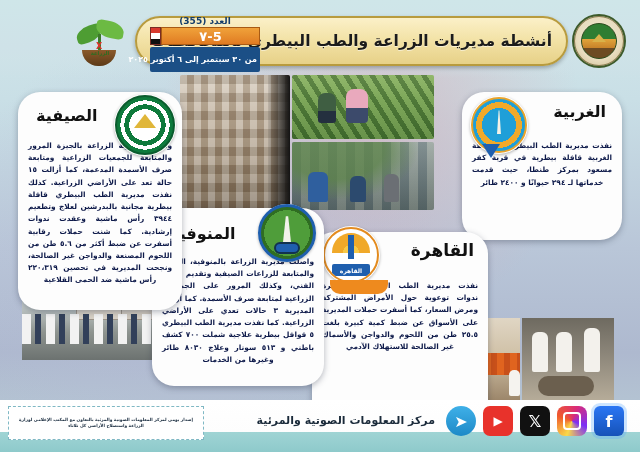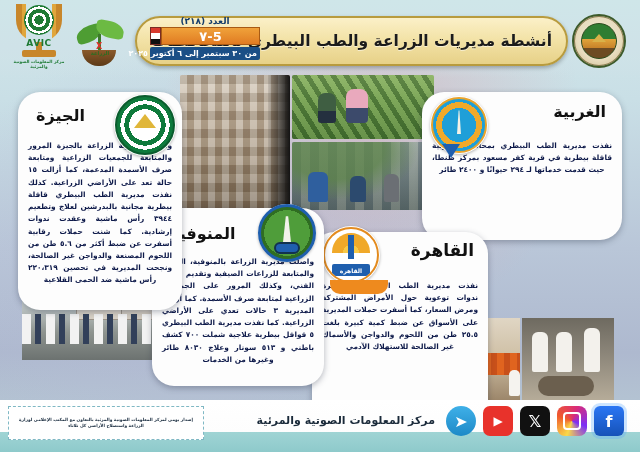--- a/index.html
+++ b/index.html
@@ -60,21 +60,21 @@
     width:9px;background:linear-gradient(180deg,#d83a2e 0 33%,#ffffff 33% 66%,#101010 66% 100%);
     border:1px solid #7a2c24;
   }
   .issue-range .nums{
     flex:1;background:linear-gradient(180deg,#f0a23a 0%,#e07b22 100%);
     border:1px solid #a85a14;color:#fff;font-weight:bold;font-size:13px;
     display:flex;align-items:center;justify-content:center;letter-spacing:1px;
   }
   .issue-date{
     margin-top:2px;background:#1b4f86;color:#fff;font-size:8px;font-weight:bold;
-    padding:2px 3px;border-radius:2px;white-space:nowrap;
+    padding:8px 3px;border-radius:2px;white-space:nowrap;
   }
   .logo-plant{position:absolute;left:68px;top:6px;width:62px;height:64px;}
   .logo-plant .pot{
     position:absolute;bottom:4px;left:14px;width:34px;height:16px;border-radius:0 0 16px 16px;
     background:linear-gradient(180deg,#8a5a2b,#5d3a17);
   }
   .logo-plant .stem{position:absolute;bottom:16px;left:30px;width:3px;height:20px;background:#3c7a2a;}
   .logo-plant .leafL{
     position:absolute;bottom:28px;left:8px;width:26px;height:16px;background:#4e9d33;
     border-radius:60% 20% 60% 20%;transform:rotate(-18deg);
@@ -211,21 +211,21 @@
     position:absolute;width:58px;height:58px;border-radius:50%;
     background:#fff;box-shadow:0 1px 3px rgba(0,0,0,.3);
     display:flex;align-items:center;justify-content:center;
   }
   .emblem .ring{
     width:52px;height:52px;border-radius:50%;
     display:flex;align-items:center;justify-content:center;
   }
 
   
-  .card-gharbia{right:18px;top:92px;width:200px;height:148px;}
+  .card-gharbia{right:18px;top:92px;width:160px;height:148px;}
   .card-gharbia .card-title{right:16px;}
   .em-gharbia{left:8px;top:4px;}
   .em-gharbia .ring{
     background:
       radial-gradient(circle,#1f9fd8 0 46%,#f0a92a 46% 62%,#1f9fd8 62% 74%,#f0a92a 74% 100%);
     border:2px solid #e9a32a;position:relative;
   }
   .em-gharbia .ring:after{
     content:"";position:absolute;left:50%;top:22%;transform:translateX(-50%);
     width:4px;height:24px;background:#f5f2e6;clip-path:polygon(40% 0,60% 0,100% 100%,0 100%);
@@ -323,46 +323,37 @@
 
     <div class="ministry-seal">
       <div class="inner"></div>
     </div>
 
     <div class="title-badge">
       <span>أنشطة مديريات الزراعة والطب البيطري بالمحافظات</span>
     </div>
 
     <div class="issue-block">
-      <div class="issue-no">العدد (٢١٨)</div>
+      <div class="issue-no">العدد (355)</div>
       <div class="issue-range">
         <div class="nums">5-٧</div>
         <div class="flag"></div>
       </div>
       <div class="issue-date">من ٣٠ سبتمبر إلى ٦ أكتوبر ٢٠٢٥</div>
     </div>
 
     <div class="logo-plant">
       <div class="leafL"></div>
       <div class="leafR"></div>
       <div class="stem"></div>
       <div class="pot"></div>
       <div class="xmark">X</div>
       <div class="txt">الزراعة</div>
     </div>
 
-    <div class="logo-avic">
-      <div class="cup">
-          <div class="waves"></div>
-        </div>
-      <div class="stem2"></div>
-      <div class="base"></div>
-      <div class="name">AVIC</div>
-      <div class="sub">مركز المعلومات الصوتية والمرئية</div>
-    </div>
   </div>
 
   <div class="photo ph-warehouse"></div>
   <div class="photo ph-farm">
     <div class="p2"></div>
       <div class="p1"></div>
   </div>
   <div class="photo ph-market">
     <div class="m1"></div>
       <div class="m2"></div>
@@ -422,21 +413,21 @@
       <div class="card-title">المنوفية</div>
     </div>
     <div class="card-body">واصلت مديرية الزراعة بالمنوفية، المرور والمتابعة للزراعات الصيفية وتقديم الدعم الفني، وكذلك المرور على الجمعيات الزراعية لمتابعة صرف الأسمدة. كما أزالت المديرية ٣ حالات تعدي على الأراضي الزراعية. كما نفذت مديرية الطب البيطري ٥ قوافل بيطرية علاجية شملت ٧٠٠ كشف باطني و ٥١٣ سونار وعلاج ٨٠٣٠ طائر وغيرها من الخدمات</div>
   </div>
 
   <div class="card card-giza">
     <div class="card-head">
       <div class="emblem em-giza">
         <div class="ring"></div>
       </div>
-      <div class="card-title">الجيزة</div>
+      <div class="card-title">الصيفية</div>
     </div>
     <div class="card-body">واصلت مديرية الزراعة بالجيزة المرور والمتابعة للجمعيات الزراعية ومتابعة صرف الأسمدة المدعمة، كما أزالت ١٥ حالة تعد على الأراضي الزراعية. كذلك نفذت مديرية الطب البيطري قافلة بيطرية مجانية بالبدرشين لعلاج وتطعيم ٣٩٤٤ رأس ماشية وعقدت ندوات إرشادية. كما شنت حملات رقابية أسفرت عن ضبط أكثر من ٥.٦ طن من اللحوم المصنعة والدواجن غير الصالحة، ونجحت المديرية في تحصين ٢٢٠،٣١٩ رأس ماشية ضد الحمى القلاعية</div>
   </div>
 
   <div class="footer">
     <div class="social">
       <div class="sicon s-fb">f</div>
       <div class="sicon s-ig">
           <div class="sq"></div>
         </div>

